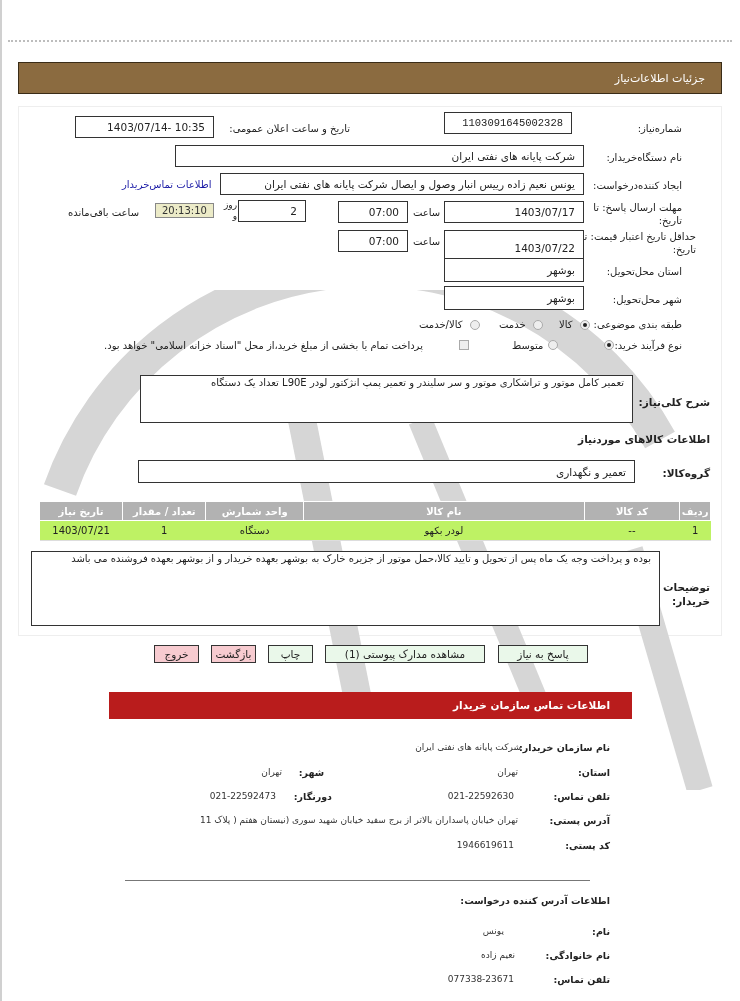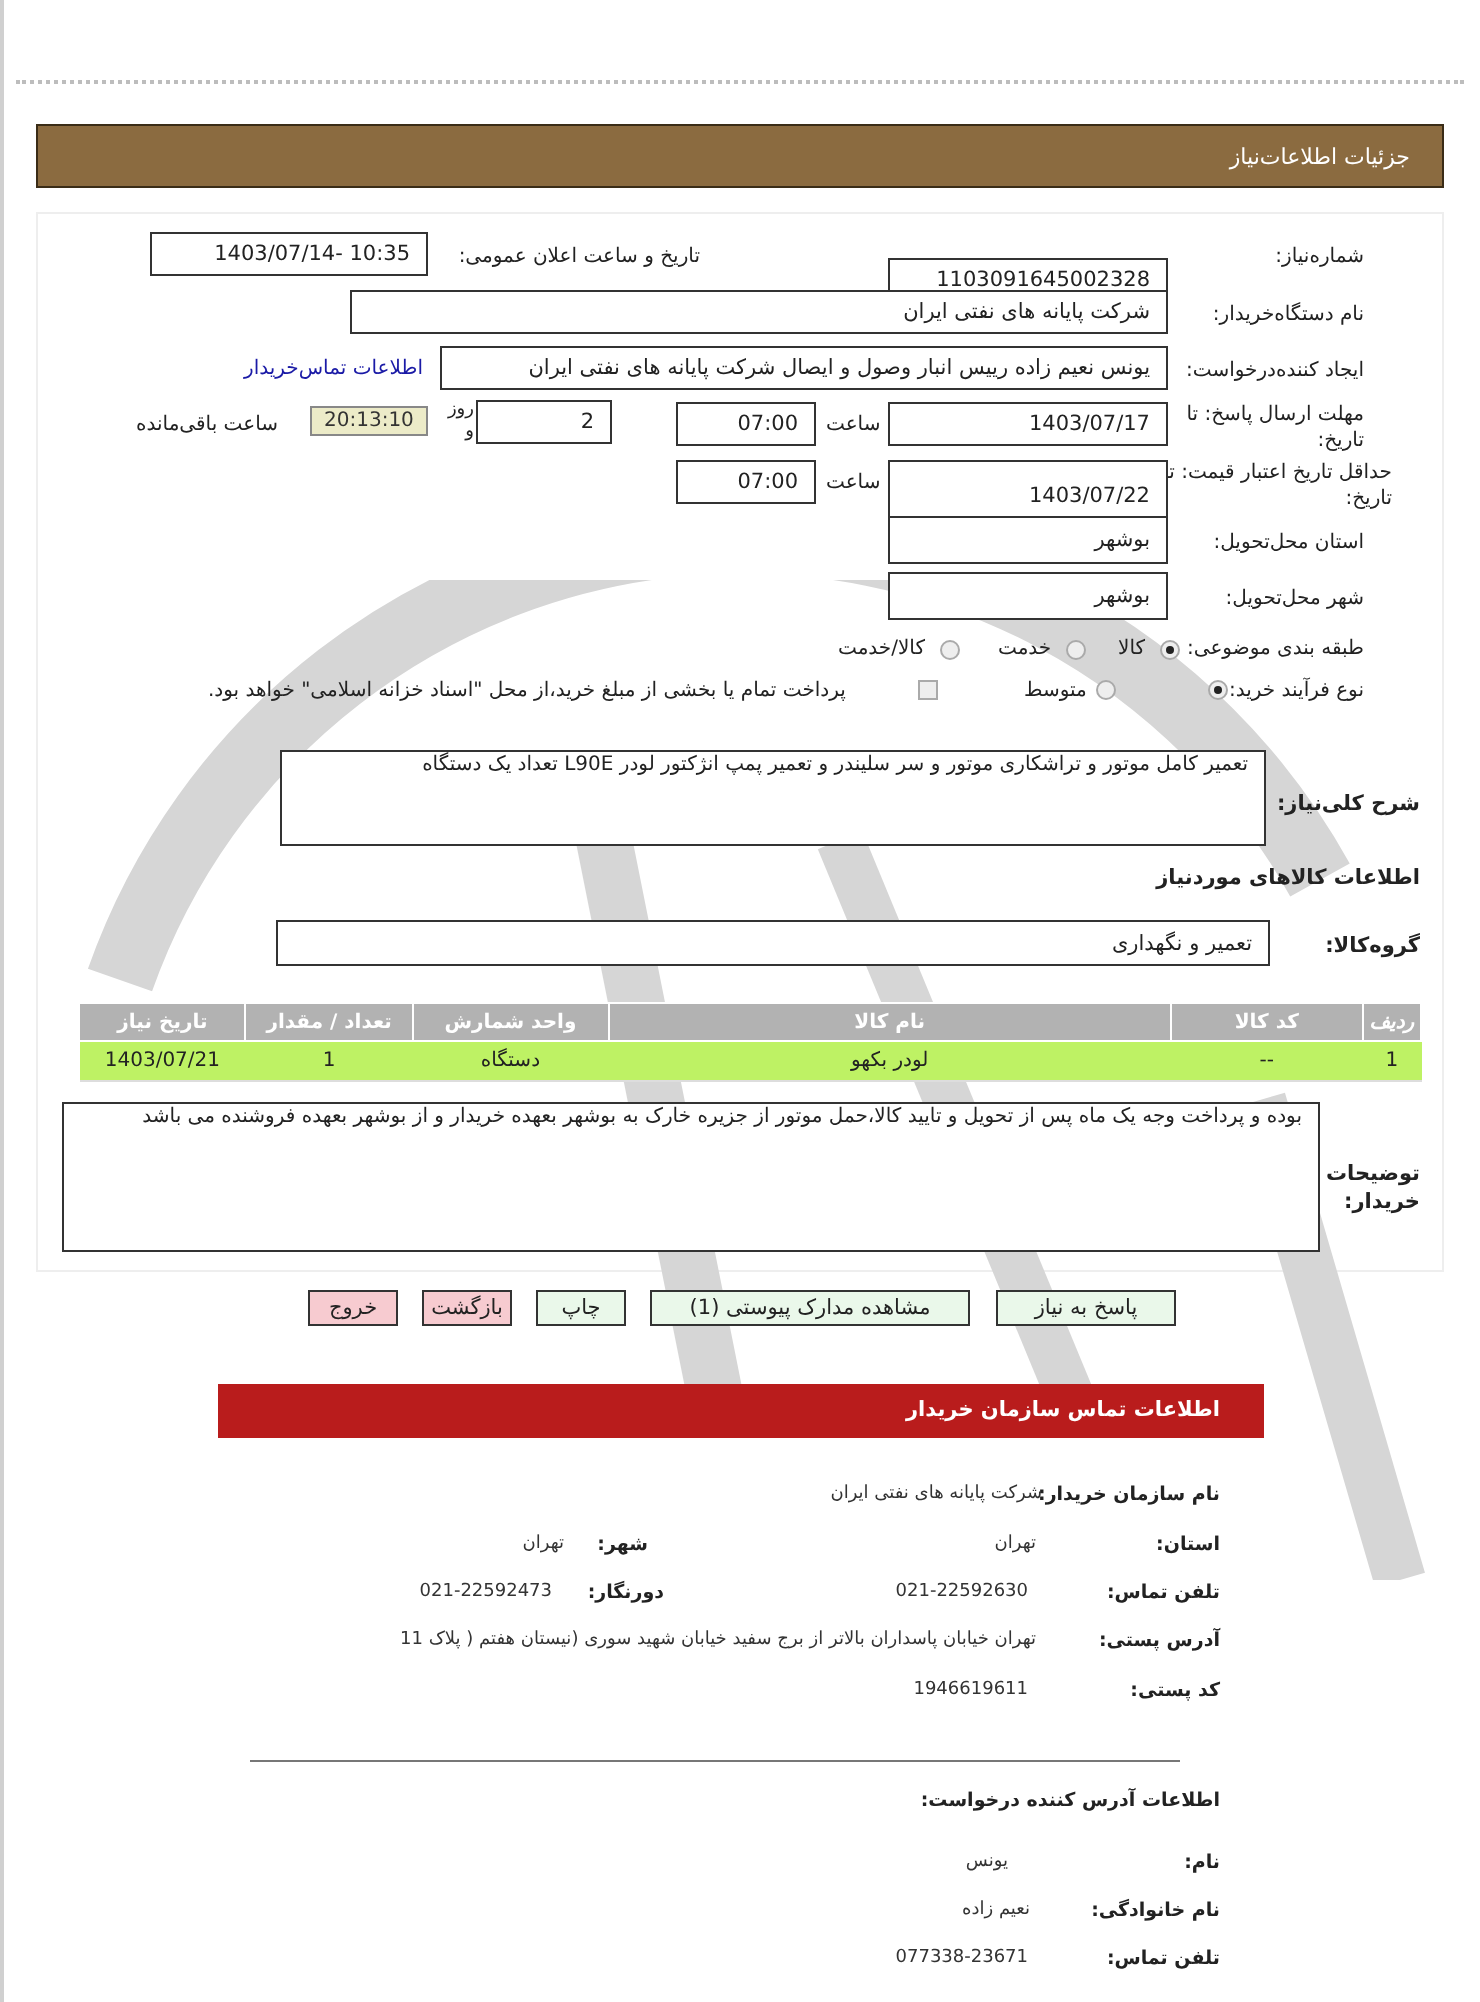--- a/index.html
+++ b/index.html
@@ -84,21 +84,21 @@
 <div class="panel"></div>
 
 <svg class="watermark" viewBox="0 0 740 500">
   <path d="M60 200 A 330 330 0 0 1 660 150" fill="none" stroke="#d6d6d6" stroke-width="34"></path>
   <path d="M300 120 L360 420" stroke="#d6d6d6" stroke-width="28"></path>
   <path d="M420 130 L540 420" stroke="#d6d6d6" stroke-width="24"></path>
   <path d="M630 260 L700 500" stroke="#d6d6d6" stroke-width="26"></path>
 </svg>
 
 <div class="lbl" style="right:58px; top:123px;">شماره‌نیاز:</div>
-<div class="fld ltr" style="left:444px; top:129px; width:140px; height:22px;">1103091645002328</div>
+<div class="fld ltr" style="left:444px; top:112px; width:128px; height:22px;font-family:Liberation Mono, monospace;">1103091645002328</div>
 <div class="lbl" style="right:390px; top:123px;">تاریخ و ساعت اعلان عمومی:</div>
 <div class="fld ltr" style="left:75px; top:116px; width:139px; height:22px;">1403/07/14- 10:35</div>
 
 <div class="lbl" style="right:58px; top:152px;">نام دستگاه‌خریدار:</div>
 <div class="fld" style="left:175px; top:145px; width:409px; height:22px;">شرکت پایانه های نفتی ایران</div>
 
 <div class="lbl" style="right:58px; top:180px;">ایجاد کننده‌درخواست:</div>
 <div class="fld" style="left:220px; top:173px; width:364px; height:22px;padding-left:12px;">یونس نعیم زاده رییس انبار وصول و ایصال شرکت پایانه های نفتی ایران</div>
 <div class="link" style="left:122px; top:179px;">اطلاعات تماس‌خریدار</div>
 
@@ -141,21 +141,21 @@
 <div class="fld top" style="left:140px; top:375px; width:493px; height:48px; font-size:10px;">تعمیر کامل موتور و تراشکاری موتور و سر سلیندر و تعمیر پمپ انژکتور لودر L90E تعداد یک دستگاه</div>
 
 <div class="lbl bold" style="right:30px; top:433px;">اطلاعات کالاهای موردنیاز</div>
 
 <div class="lbl bold" style="right:30px; top:467px;">گروه‌کالا:</div>
 <div class="fld" style="left:138px; top:460px; width:497px; height:23px;">تعمیر و نگهداری</div>
 
 <table class="items">
   <thead>
     <tr>
-      <th style="width:28px;font-style:italic;">ردیف</th>
+      <th style="width:28px;">ردیف</th>
       <th style="width:92px;">کد کالا</th>
       <th style="width:270px;">نام کالا</th>
       <th style="width:94px;">واحد شمارش</th>
       <th style="width:80px;">تعداد / مقدار</th>
       <th style="width:80px;">تاریخ نیاز</th>
     </tr>
   </thead>
   <tbody>
     <tr>
       <td>1</td>

